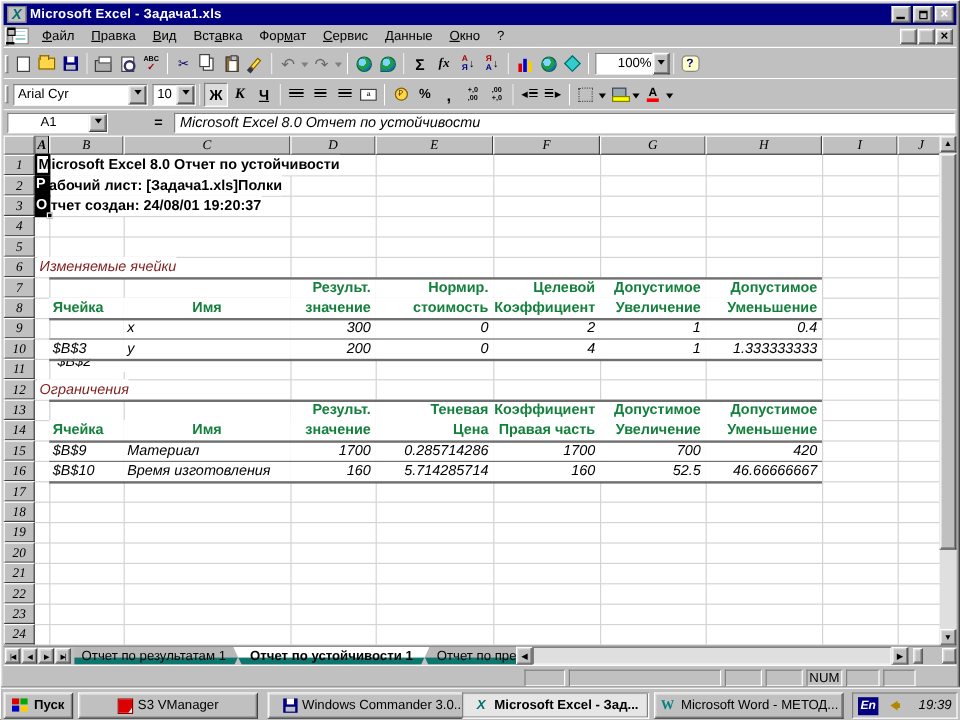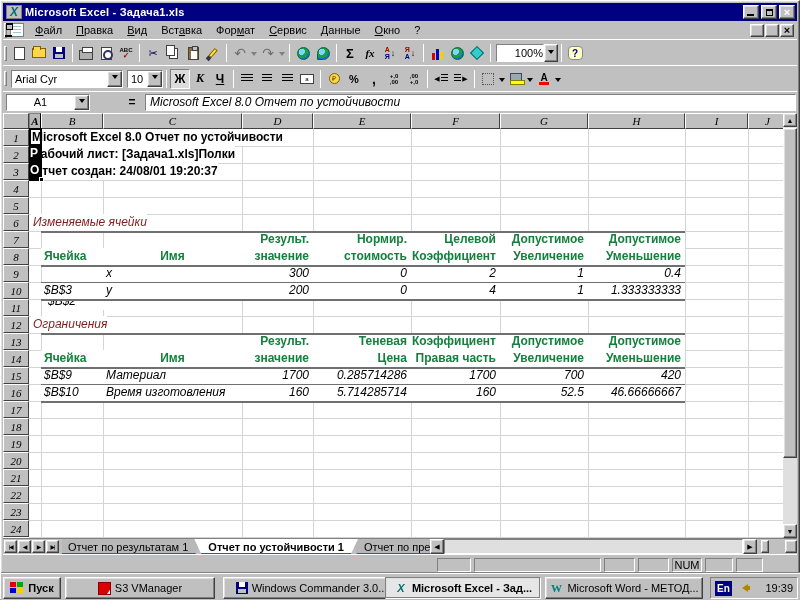--- a/index.html
+++ b/index.html
@@ -139,21 +139,21 @@
   .sb-btn { position:absolute; left:0; width:14px; height:14px; font-size:7px; color:#000; }
   .sb-thumb { position:absolute; left:0; width:14px; background:#c0c0c0; }
   .hscroll-left { position:absolute; width:14px; height:15px; font-size:7px; }
   .track { background:#dfdfdf; position:absolute; height:15px; }
 
   
   .tabbar { position:absolute; left:2px; top:537px; right:2px; height:16px; background:#c0c0c0; display:flex; align-items:stretch; border-top:1px solid #808080; }
   .tabnav { display:flex; gap:1px; padding:1px 1px; }
   .tabnav .btn { width:13px; height:13px; font-size:6px; letter-spacing:-1px; }
   .tabs { position:relative; width:368px; overflow:hidden; display:flex; margin-left:2px; }
-  .tab { flex:none; padding:1px 14px 0 14px; font-size:11px; background:#b8b8b8; color:#000; clip-path:polygon(0 0, 100% 0, calc(100% - 7px) 100%, 7px 100%); margin-left:-8px; border-bottom:1px solid #0f766e; line-height:14px; white-space:nowrap; }
+  .tab { flex:none; padding:1px 14px 0 14px; font-size:11px; background:#b8b8b8; color:#000; clip-path:polygon(0 0, 100% 0, calc(100% - 7px) 100%, 7px 100%); margin-left:-8px; border-bottom:6px solid #0f766e; line-height:14px; white-space:nowrap; }
   .tab.active { background:#ffffff; font-weight:bold; z-index:2; }
   .tabhsb { position:relative; flex:1; }
   .tab-split { position:absolute; width:8px; height:13px; top:1px; }
   .tabcorner { position:absolute; right:0; top:1px; width:12px; height:13px; }
 
   
   .statusbar { position:absolute; left:2px; top:553px; right:2px; height:19px; background:#c0c0c0; border-top:1px solid #fff; }
   .sb-panel { position:absolute; top:3px; height:14px; line-height:13px; padding-left:5px; font-size:11px; }
   .sb-ready { left:2px; width:428px; }
   .sb-num { text-align:center; padding-left:0; }
@@ -162,21 +162,21 @@
   .taskbar { position:absolute; left:0; top:572px; width:800px; height:28px; background:#c0c0c0; border-top:1px solid #fff; box-shadow:0 -1px 0 #808080; }
   .task { position:absolute; top:3px; height:22px; display:flex; align-items:center; gap:4px; padding:0 4px; font-size:11px; overflow:hidden; white-space:nowrap; }
   .task.active { border-color:#808080 #fff #fff #808080; background:#e6e6e6; font-weight:bold; }
   .winflag { width:14px; height:12px; display:grid; grid-template-columns:6px 6px; grid-template-rows:5px 5px; gap:1px; flex:none; }
   .winflag i:nth-child(1){background:#d00;} .winflag i:nth-child(2){background:#0a0;}
   .winflag i:nth-child(3){background:#00c;} .winflag i:nth-child(4){background:#fc0;}
   .ic-s3 { width:13px; height:13px; background:#fff; border:1px solid #800; position:relative; overflow:hidden; flex:none; }
   .ic-s3::after { content:""; position:absolute; left:-4px; top:-4px; width:14px; height:20px; background:#d00; transform:rotate(35deg); }
   .ic-x { color:#007070; font-weight:bold; font-style:italic; width:14px; text-align:center; flex:none; }
   .ic-w { color:#008080; font-weight:bold; font-family:"Liberation Serif", serif; width:14px; text-align:center; flex:none; }
-  .tray { position:absolute; right:3px; top:3px; width:88px; height:22px; display:flex; align-items:center; gap:6px; padding:0 4px; }
+  .tray { position:absolute; right:3px; top:3px; width:88px; height:22px; display:flex; align-items:center; gap:6px; padding:0 4px;font-style:italic; }
   .lang { width:17px; height:15px; background:#000080; color:#fff; font-size:10px; font-weight:bold; display:flex; align-items:center; justify-content:center; flex:none; }
   .spk { width:0; height:0; border:4px solid transparent; border-right:6px solid #b08800; position:relative; flex:none; }
   .spk::before { content:""; position:absolute; left:5px; top:-2px; width:3px; height:4px; background:#b08800; }
   .time { font-size:11px; margin-left:auto; }
 </style>
 </head>
 <body>
 
 <div class="screen raised">
 

